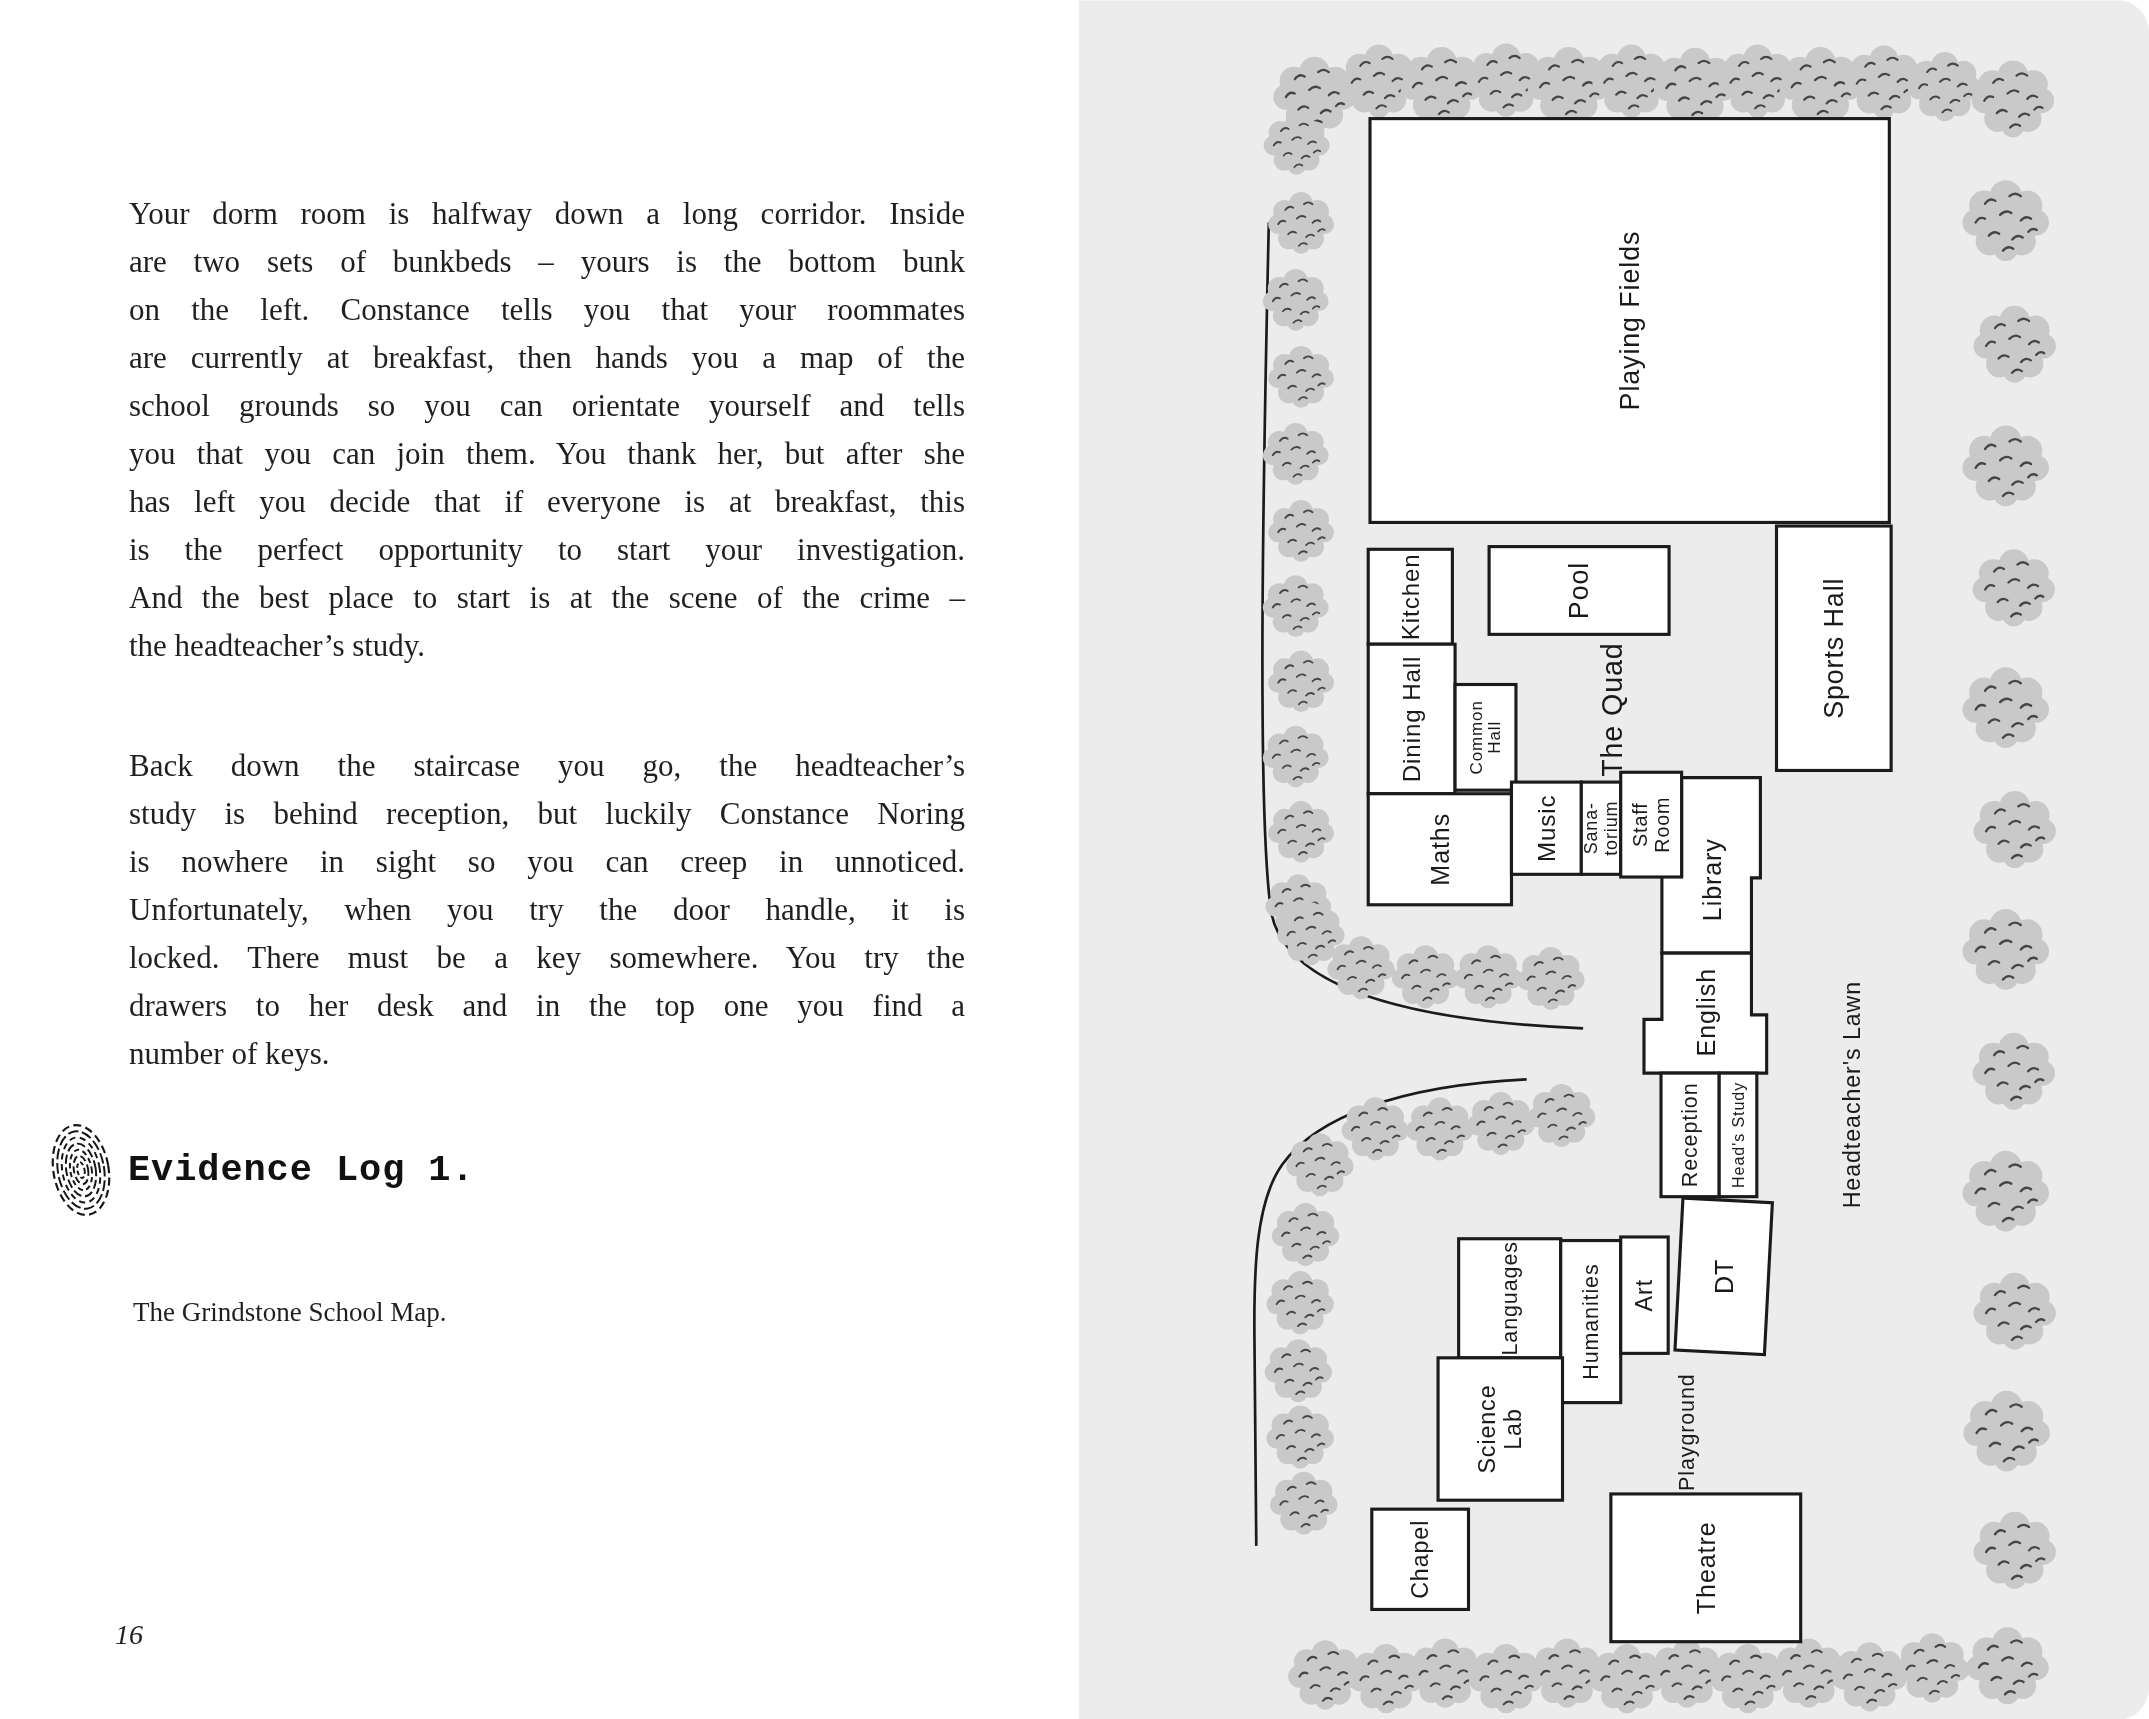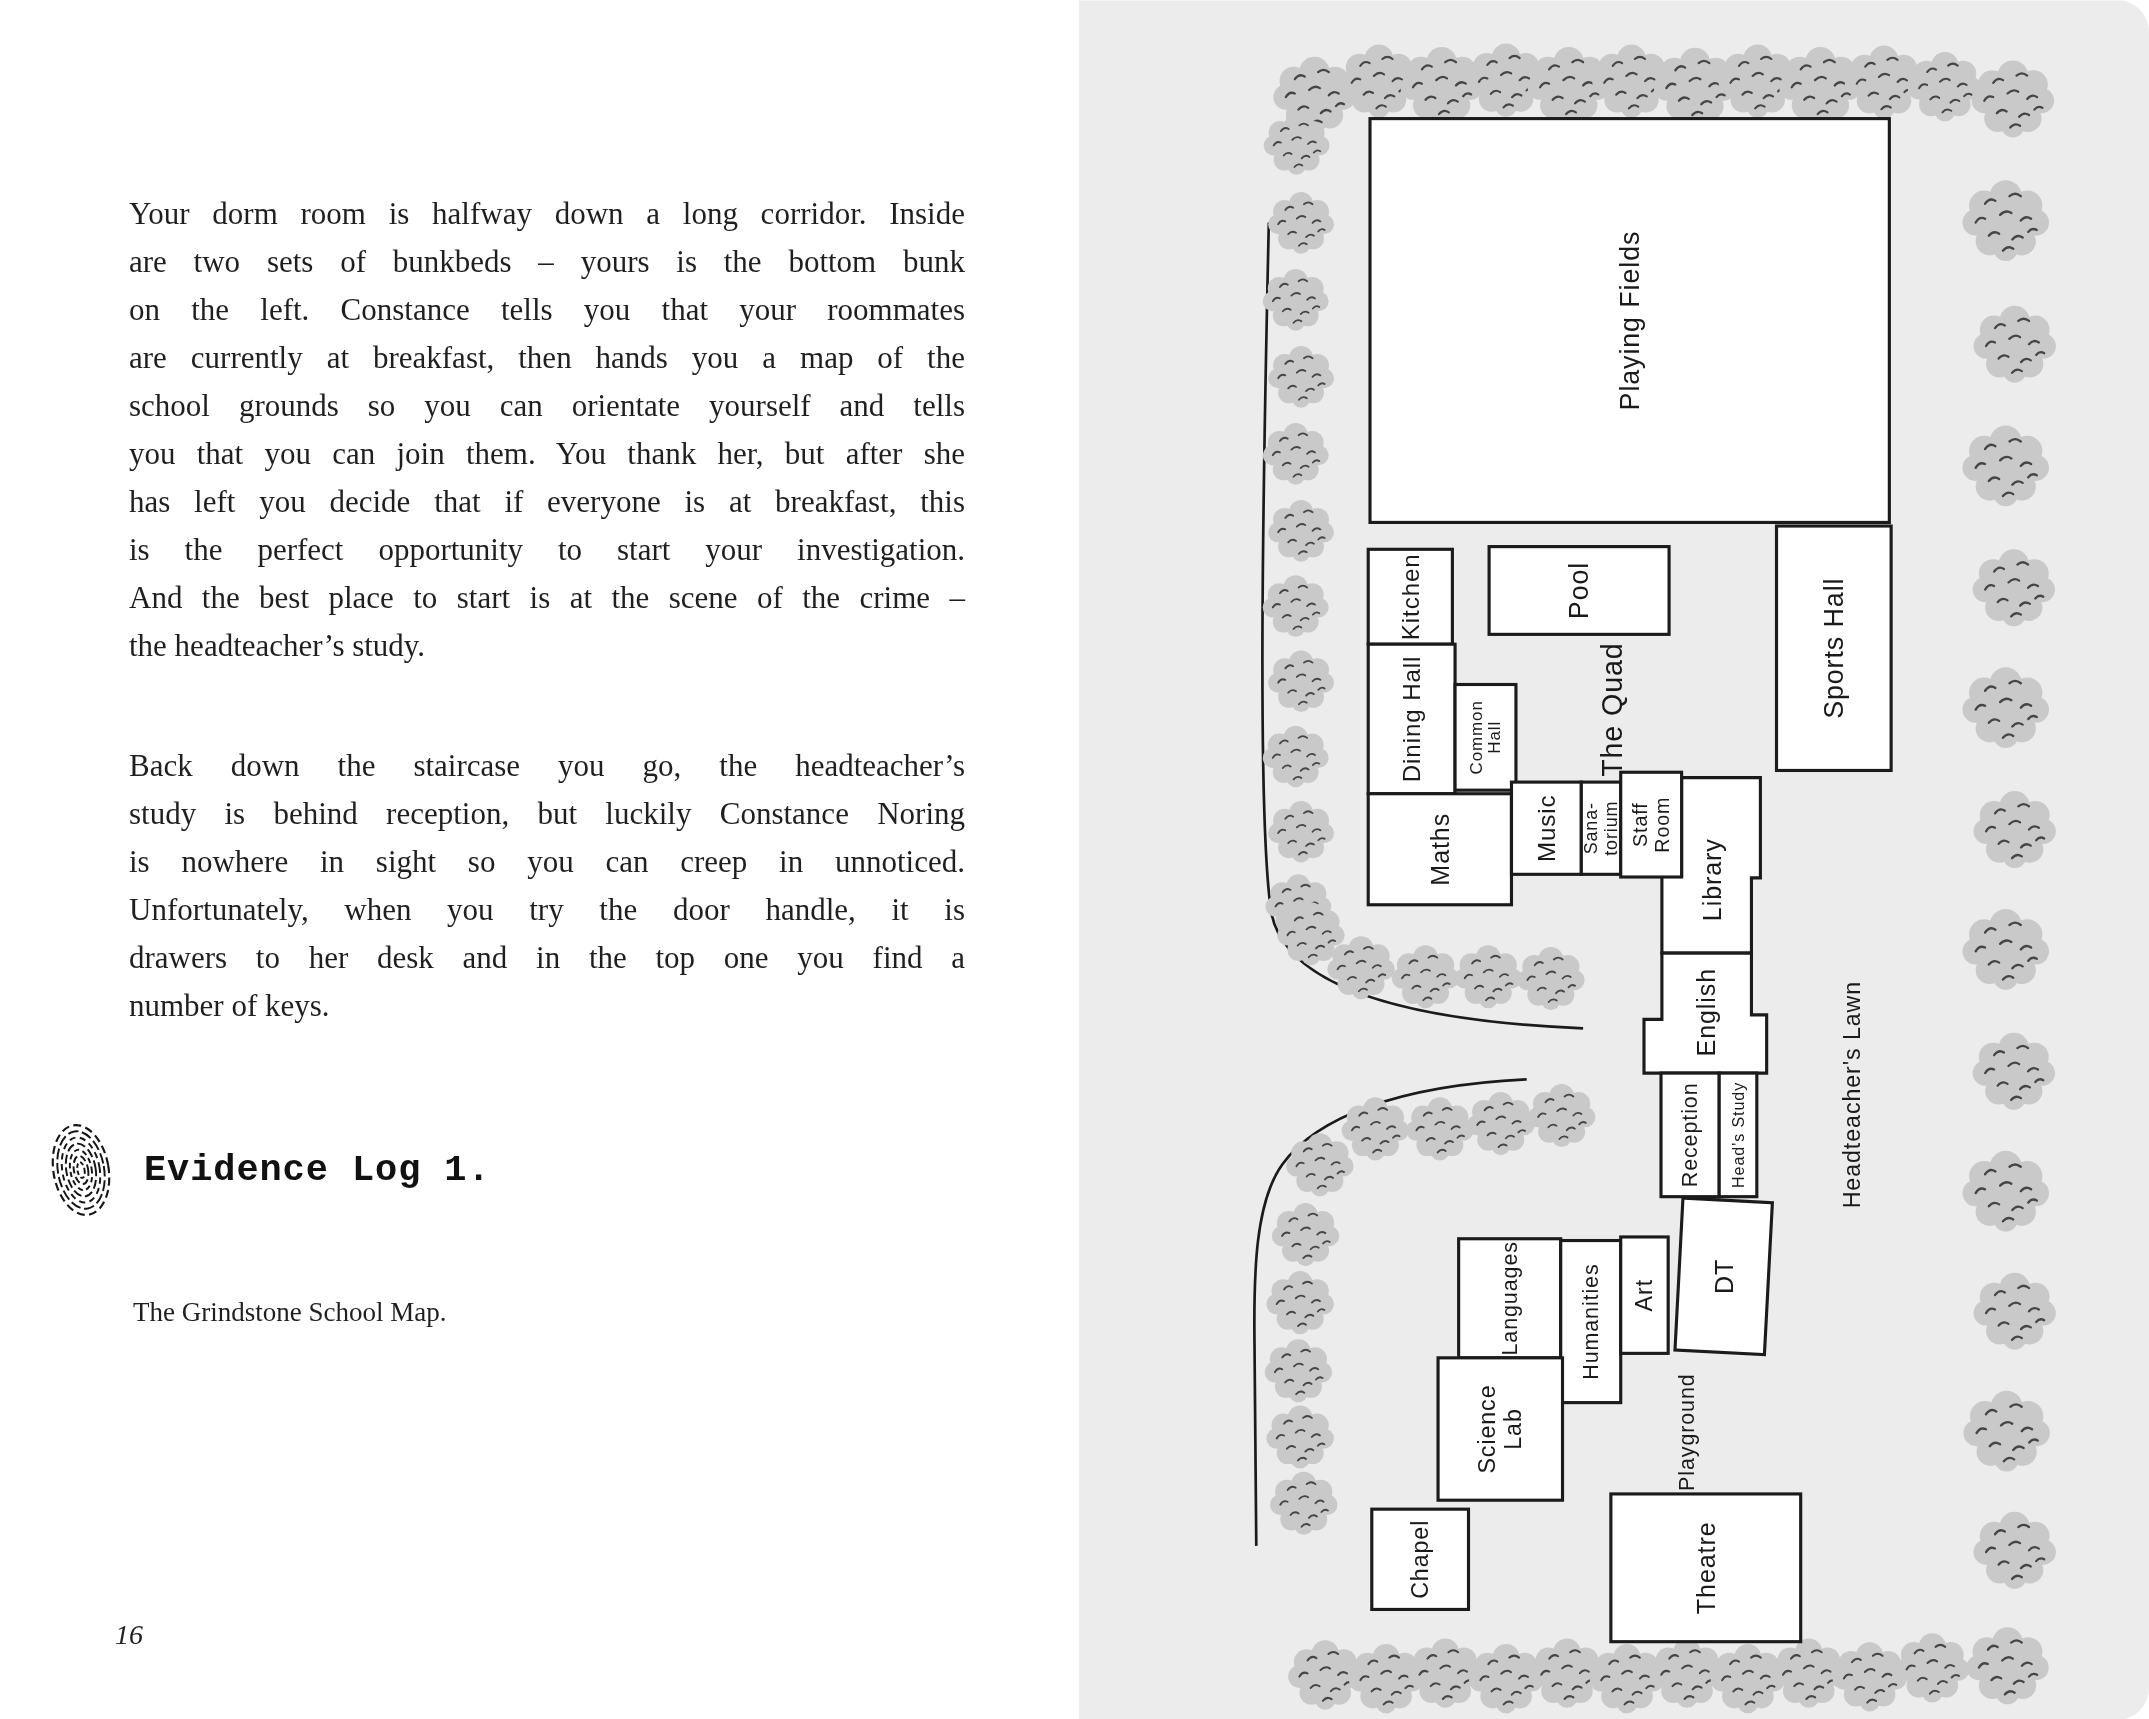--- a/index.html
+++ b/index.html
@@ -5,21 +5,21 @@
   html,body{margin:0;padding:0;background:#ffffff;}
   .spread{position:relative;width:2149px;height:1720px;background:#ffffff;overflow:hidden;
           font-family:"Liberation Serif", serif;color:#1f1f1f;border-radius:32px;}
   .textcol{position:absolute;left:129px;width:836px;}
   .line{font-size:31px;line-height:48px;text-align:justify;text-align-last:justify;white-space:normal;}
   .line.last{text-align-last:left;}
   .p1{top:190px;}
   .p2{top:742px;}
   .evidence-row{position:absolute;left:49px;top:1118px;display:flex;align-items:center;}
   .evidence-title{font-family:"Liberation Mono", monospace;font-size:37px;font-weight:600;
-                  letter-spacing:0.9px;color:#111;margin-left:31px;}
+                  letter-spacing:0.9px;color:#111;margin-left:15px;}
   .caption{position:absolute;left:133px;top:1297px;font-size:27px;}
   .pagenum{position:absolute;font-size:28px;color:#222;}
   .pagenum.left{left:115px;top:1619px;font-style:italic;}
   .map-wrap{position:absolute;left:1079px;top:0;width:1070px;height:1720px;}
   svg text{font-family:"Liberation Sans", sans-serif;fill:#1a1a1a;letter-spacing:1px;}
   .fp{flex:0 0 auto;}
 </style>
 </head>
 <body>
 
@@ -36,20 +36,21 @@
       <div class="line">has left you decide that if everyone is at breakfast, this</div>
       <div class="line">is the perfect opportunity to start your investigation.</div>
       <div class="line">And the best place to start is at the scene of the crime –</div>
       <div class="line last">the headteacher’s study.</div>
     </div>
     <div class="textcol p2">
       <div class="line">Back down the staircase you go, the headteacher’s</div>
       <div class="line">study is behind reception, but luckily Constance Noring</div>
       <div class="line">is nowhere in sight so you can creep in unnoticed.</div>
       <div class="line">Unfortunately, when you try the door handle, it is</div>
+      <div class="line">locked. There must be a key somewhere. You try the</div>
       <div class="line">drawers to her desk and in the top one you find a</div>
       <div class="line last">number of keys.</div>
     </div>
 
     <div class="evidence-row">
       <svg class="fp" width="64" height="104" viewBox="0 0 72 116">
         <g transform="rotate(-10 36 58)" stroke="#151515" fill="none">
           <ellipse cx="36" cy="58" rx="31" ry="51" stroke-width="2.4" stroke-dasharray="9 5"></ellipse>
           <ellipse cx="36" cy="58" rx="26" ry="44" stroke-width="2.2" stroke-dasharray="12 4"></ellipse>
           <ellipse cx="36" cy="58" rx="21" ry="37" stroke-width="2.2" stroke-dasharray="7 5"></ellipse>

